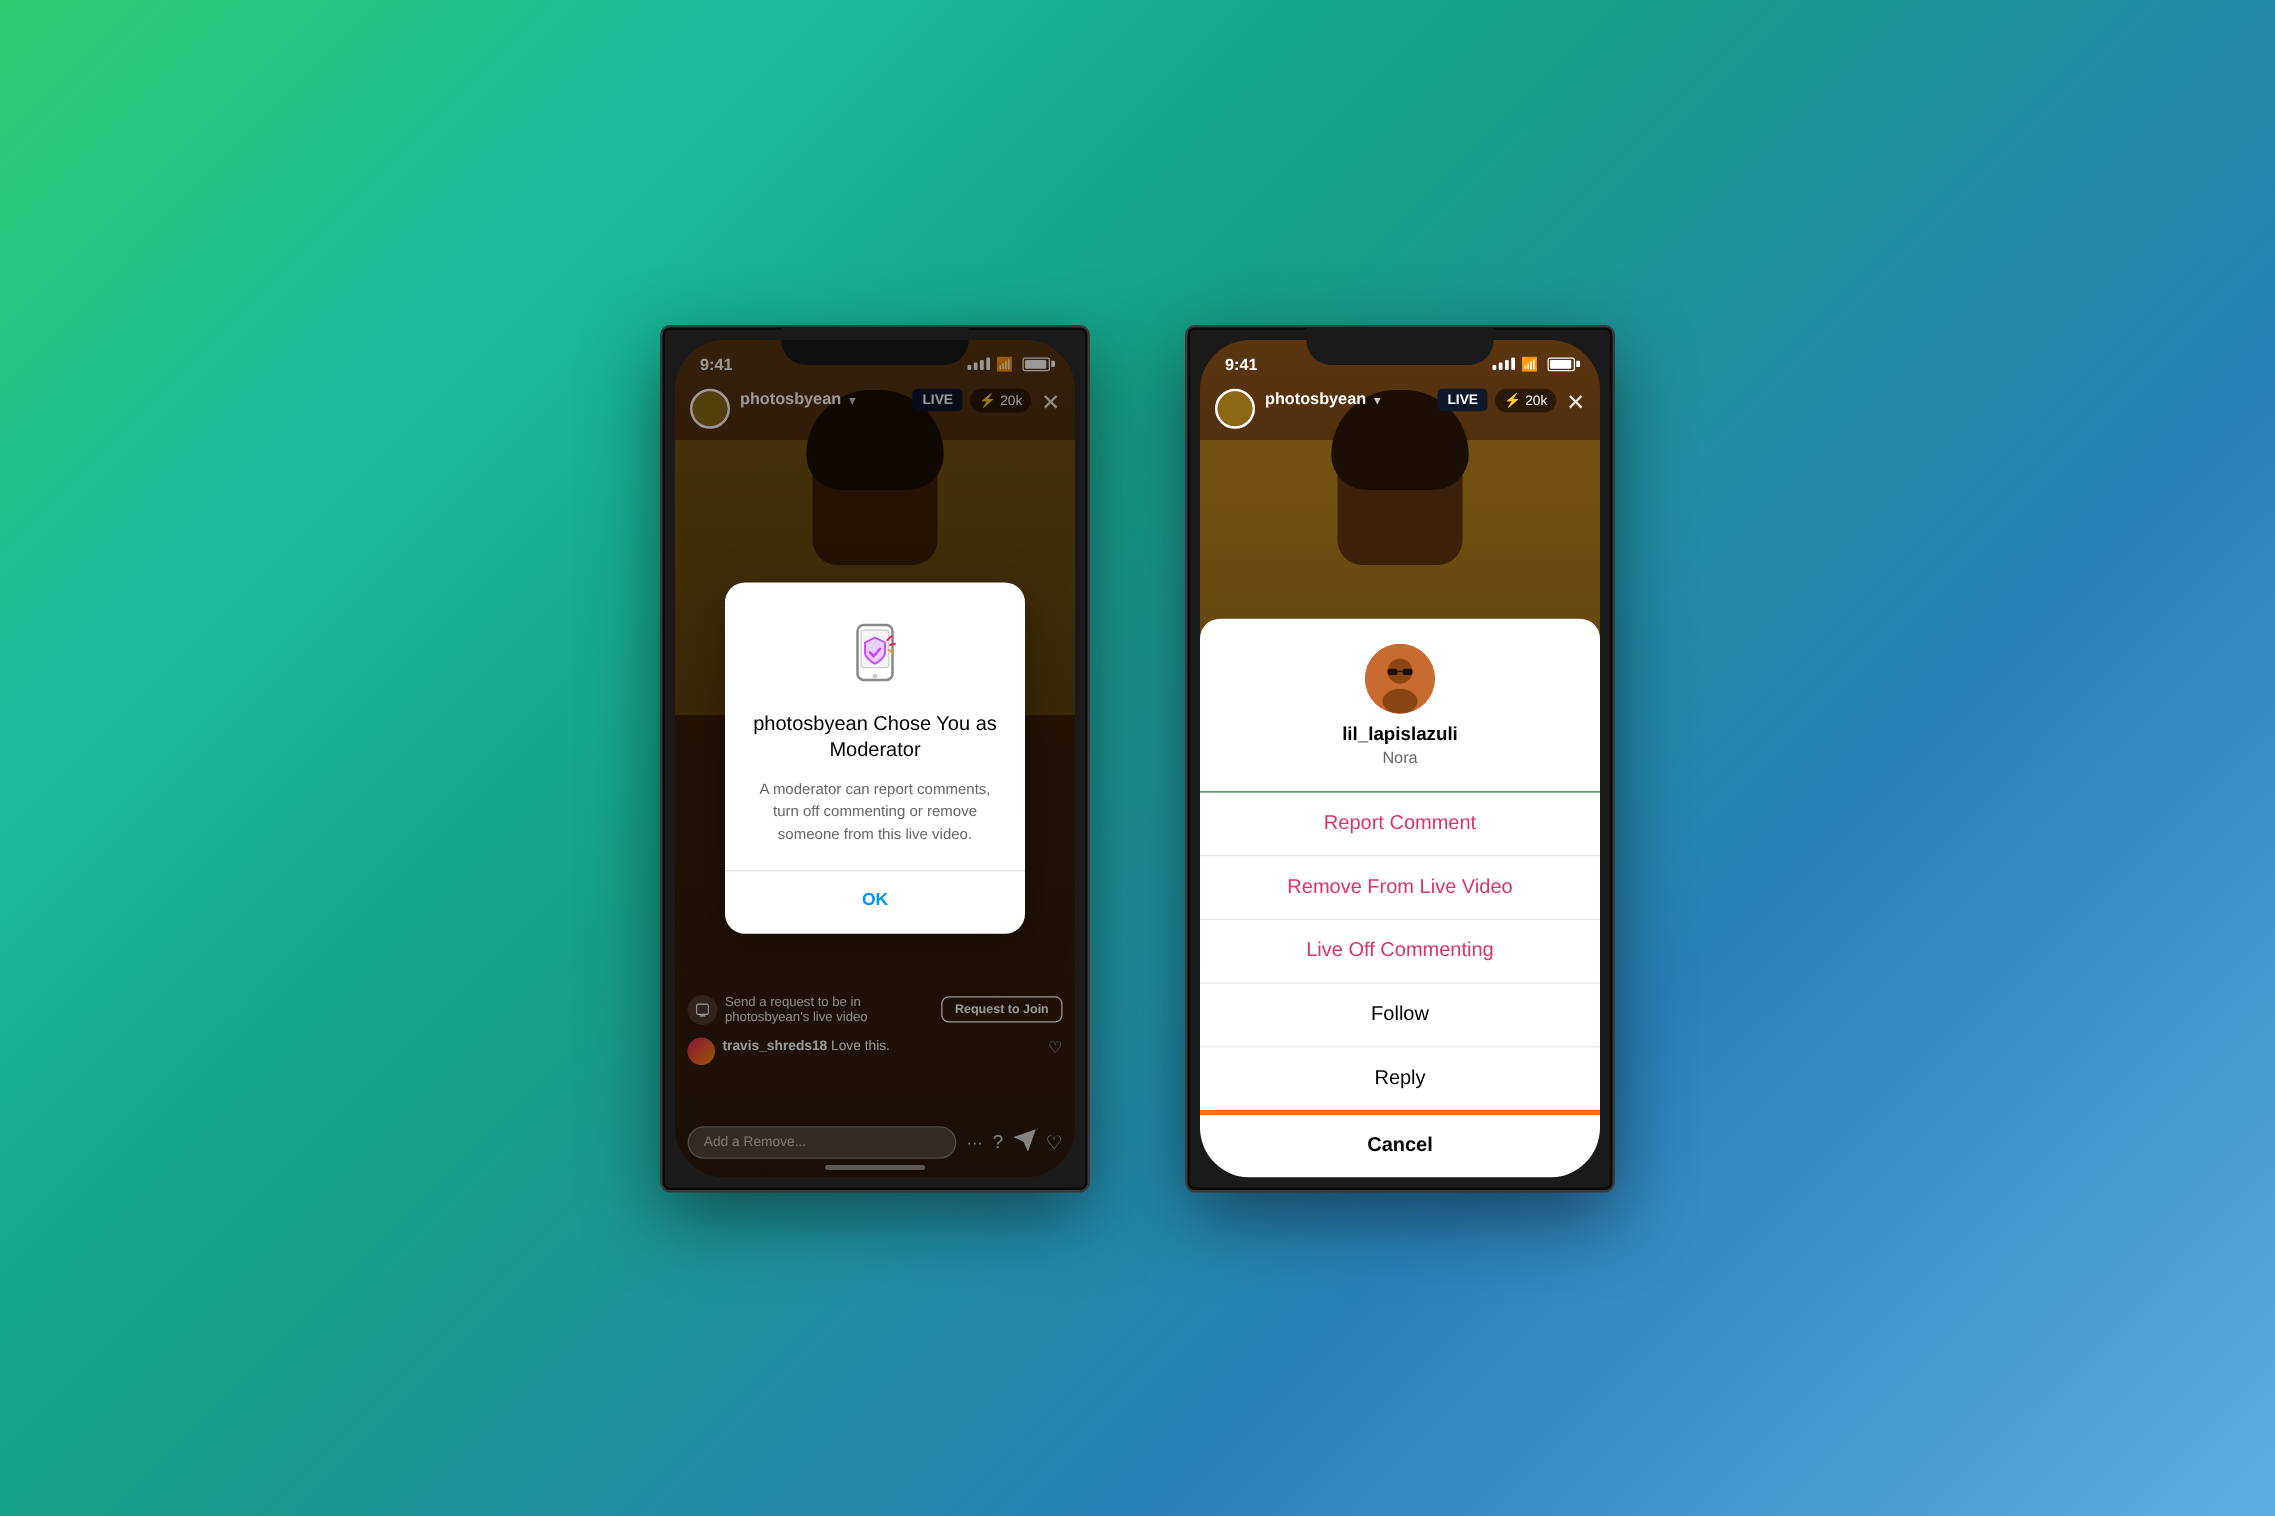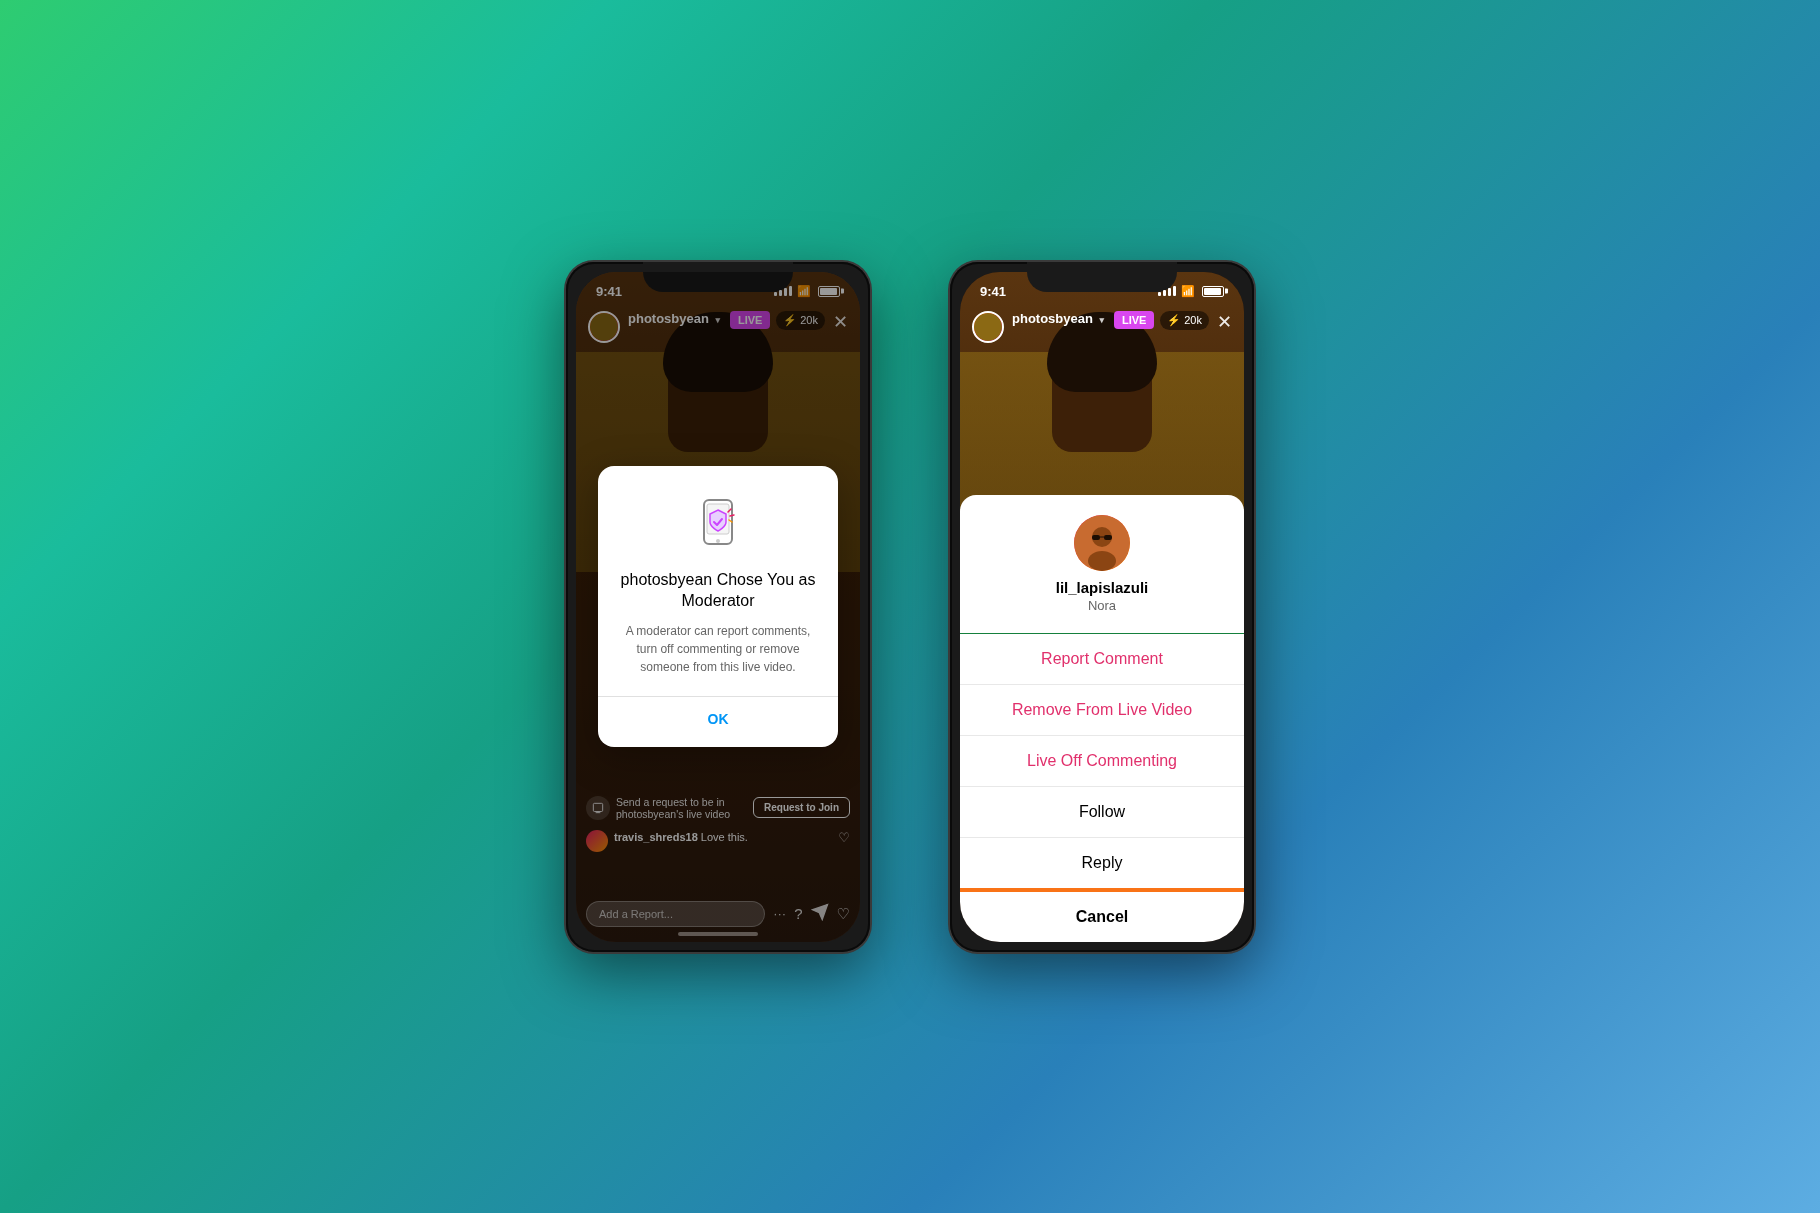--- a/index.html
+++ b/index.html
@@ -17,24 +17,24 @@
 
     .phones-container {
       display: flex;
       gap: 80px;
       align-items: center;
       justify-content: center;
     }
 
     
     .phone-frame {
-      width: 304px;
+      width: 340px;
       height: 690px;
       background: #1a1a1a;
-      border-radius: 28px;
+      border-radius: 6px;
       position: relative;
       box-shadow: 
         0 0 0 2px #3a3a3a,
         0 20px 60px rgba(0,0,0,0.5),
         inset 0 0 0 2px #0a0a0a;
       overflow: hidden;
     }
 
     .phone-frame::before {
       content: '';
@@ -159,21 +159,21 @@
       flex: 1;
     }
 
     .ig-username-caret {
       font-size: 9px;
       margin-left: 3px;
       opacity: 0.8;
     }
 
     .live-badge {
-      background: #d946ef;
+      background: #0f172a;
       color: white;
       font-size: 11px;
       font-weight: 700;
       padding: 3px 8px;
       border-radius: 4px;
       margin-left: 8px;
     }
 
     .viewers-badge {
       background: rgba(0,0,0,0.5);
@@ -558,21 +558,21 @@
           <div class="comment-avatar" style="background: linear-gradient(135deg, #e91e63, #ff9800);"></div>
           <div class="comment-text">
             <strong>travis_shreds18</strong> <span>Love this.</span>
           </div>
           <span class="comment-heart">♡</span>
         </div>
       </div>
 
       <div class="comment-input-bar">
         <div class="comment-input-field">
-          <span class="comment-input-placeholder">Add a Report...</span>
+          <span class="comment-input-placeholder">Add a Remove...</span>
         </div>
         <span class="three-dots">···</span>
         <span class="input-icon">?</span>
         <span class="input-icon">
           <svg width="18" height="18" viewBox="0 0 24 24" fill="none" stroke="white" stroke-width="1.8">
             <line x1="22" y1="2" x2="11" y2="13"></line>
             <polygon points="22 2 15 22 11 13 2 9 22 2" fill="white"></polygon>
           </svg>
         </span>
         <span class="input-icon">♡</span>

